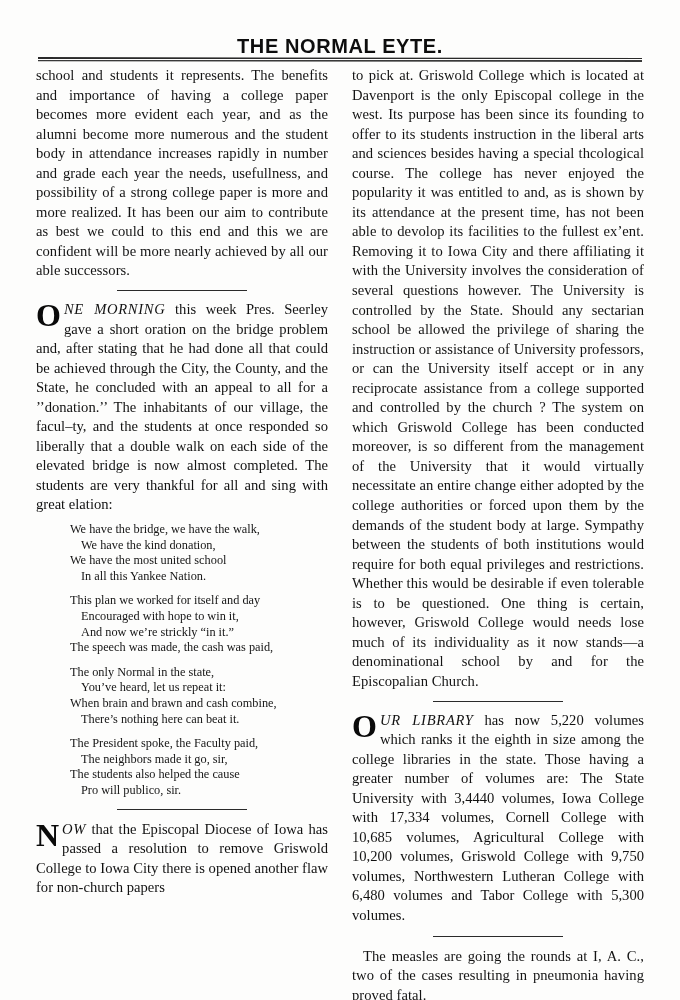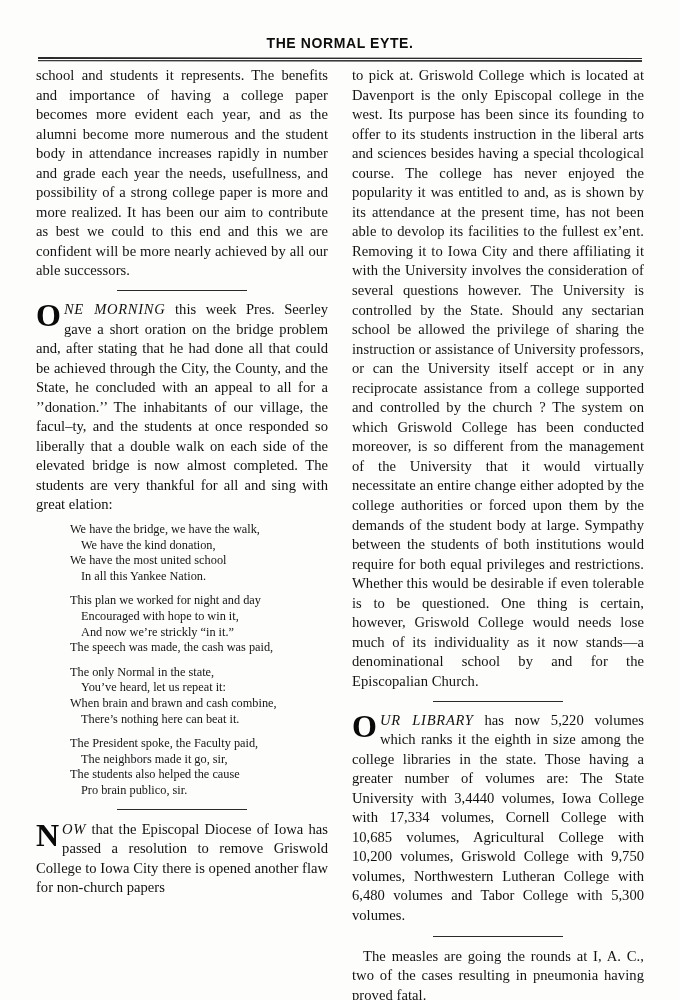--- a/index.html
+++ b/index.html
@@ -26,21 +26,21 @@
   .masthead {
     position: absolute;
     left: 0;
     top: 36px;
     width: 680px;
     text-align: center;
   }
   .masthead-title {
     font-family: "Liberation Sans", "DejaVu Sans", sans-serif;
     font-weight: bold;
-    font-size: 14px;
+    font-size: 20px;
     letter-spacing: 0.6px;
     color: #0d0d0d;
     line-height: 1;
   }
   .masthead-rule {
     position: absolute;
     left: 38px;
     top: 57px;
     width: 604px;
     height: 5px;
@@ -161,36 +161,36 @@
       </p>
 
       <div class="verse">
         <div class="stanza">
           <div class="vline">We have the bridge, we have the walk,</div>
           <div class="vline ind">We have the kind donation,</div>
           <div class="vline">We have the most united school</div>
           <div class="vline ind">In all this Yankee Nation.</div>
         </div>
         <div class="stanza">
-          <div class="vline">This plan we worked for night and day</div>
+          <div class="vline">This plan we worked for itself and day</div>
           <div class="vline ind">Encouraged with hope to win it,</div>
           <div class="vline ind">And now we’re strickly “in it.”</div>
           <div class="vline">The speech was made, the cash was paid,</div>
         </div>
         <div class="stanza">
           <div class="vline">The only Normal in the state,</div>
           <div class="vline ind">You’ve heard, let us repeat it:</div>
           <div class="vline">When brain and brawn and cash combine,</div>
           <div class="vline ind">There’s nothing here can beat it.</div>
         </div>
         <div class="stanza">
           <div class="vline">The President spoke, the Faculty paid,</div>
           <div class="vline ind">The neighbors made it go, sir,</div>
           <div class="vline">The students also helped the cause</div>
-          <div class="vline ind">Pro brain publico, sir.</div>
+          <div class="vline ind">Pro will publico, sir.</div>
         </div>
       </div>
 
       <div class="divider tight"></div>
 
       <p class="dropcap">
         <span class="cap">N</span><span class="lead">OW</span><span> that the Episcopal Diocese of Iowa has passed a resolution to remove Griswold College to Iowa City there is opened another flaw for non-church papers</span>
       </p>
 
     </div>

